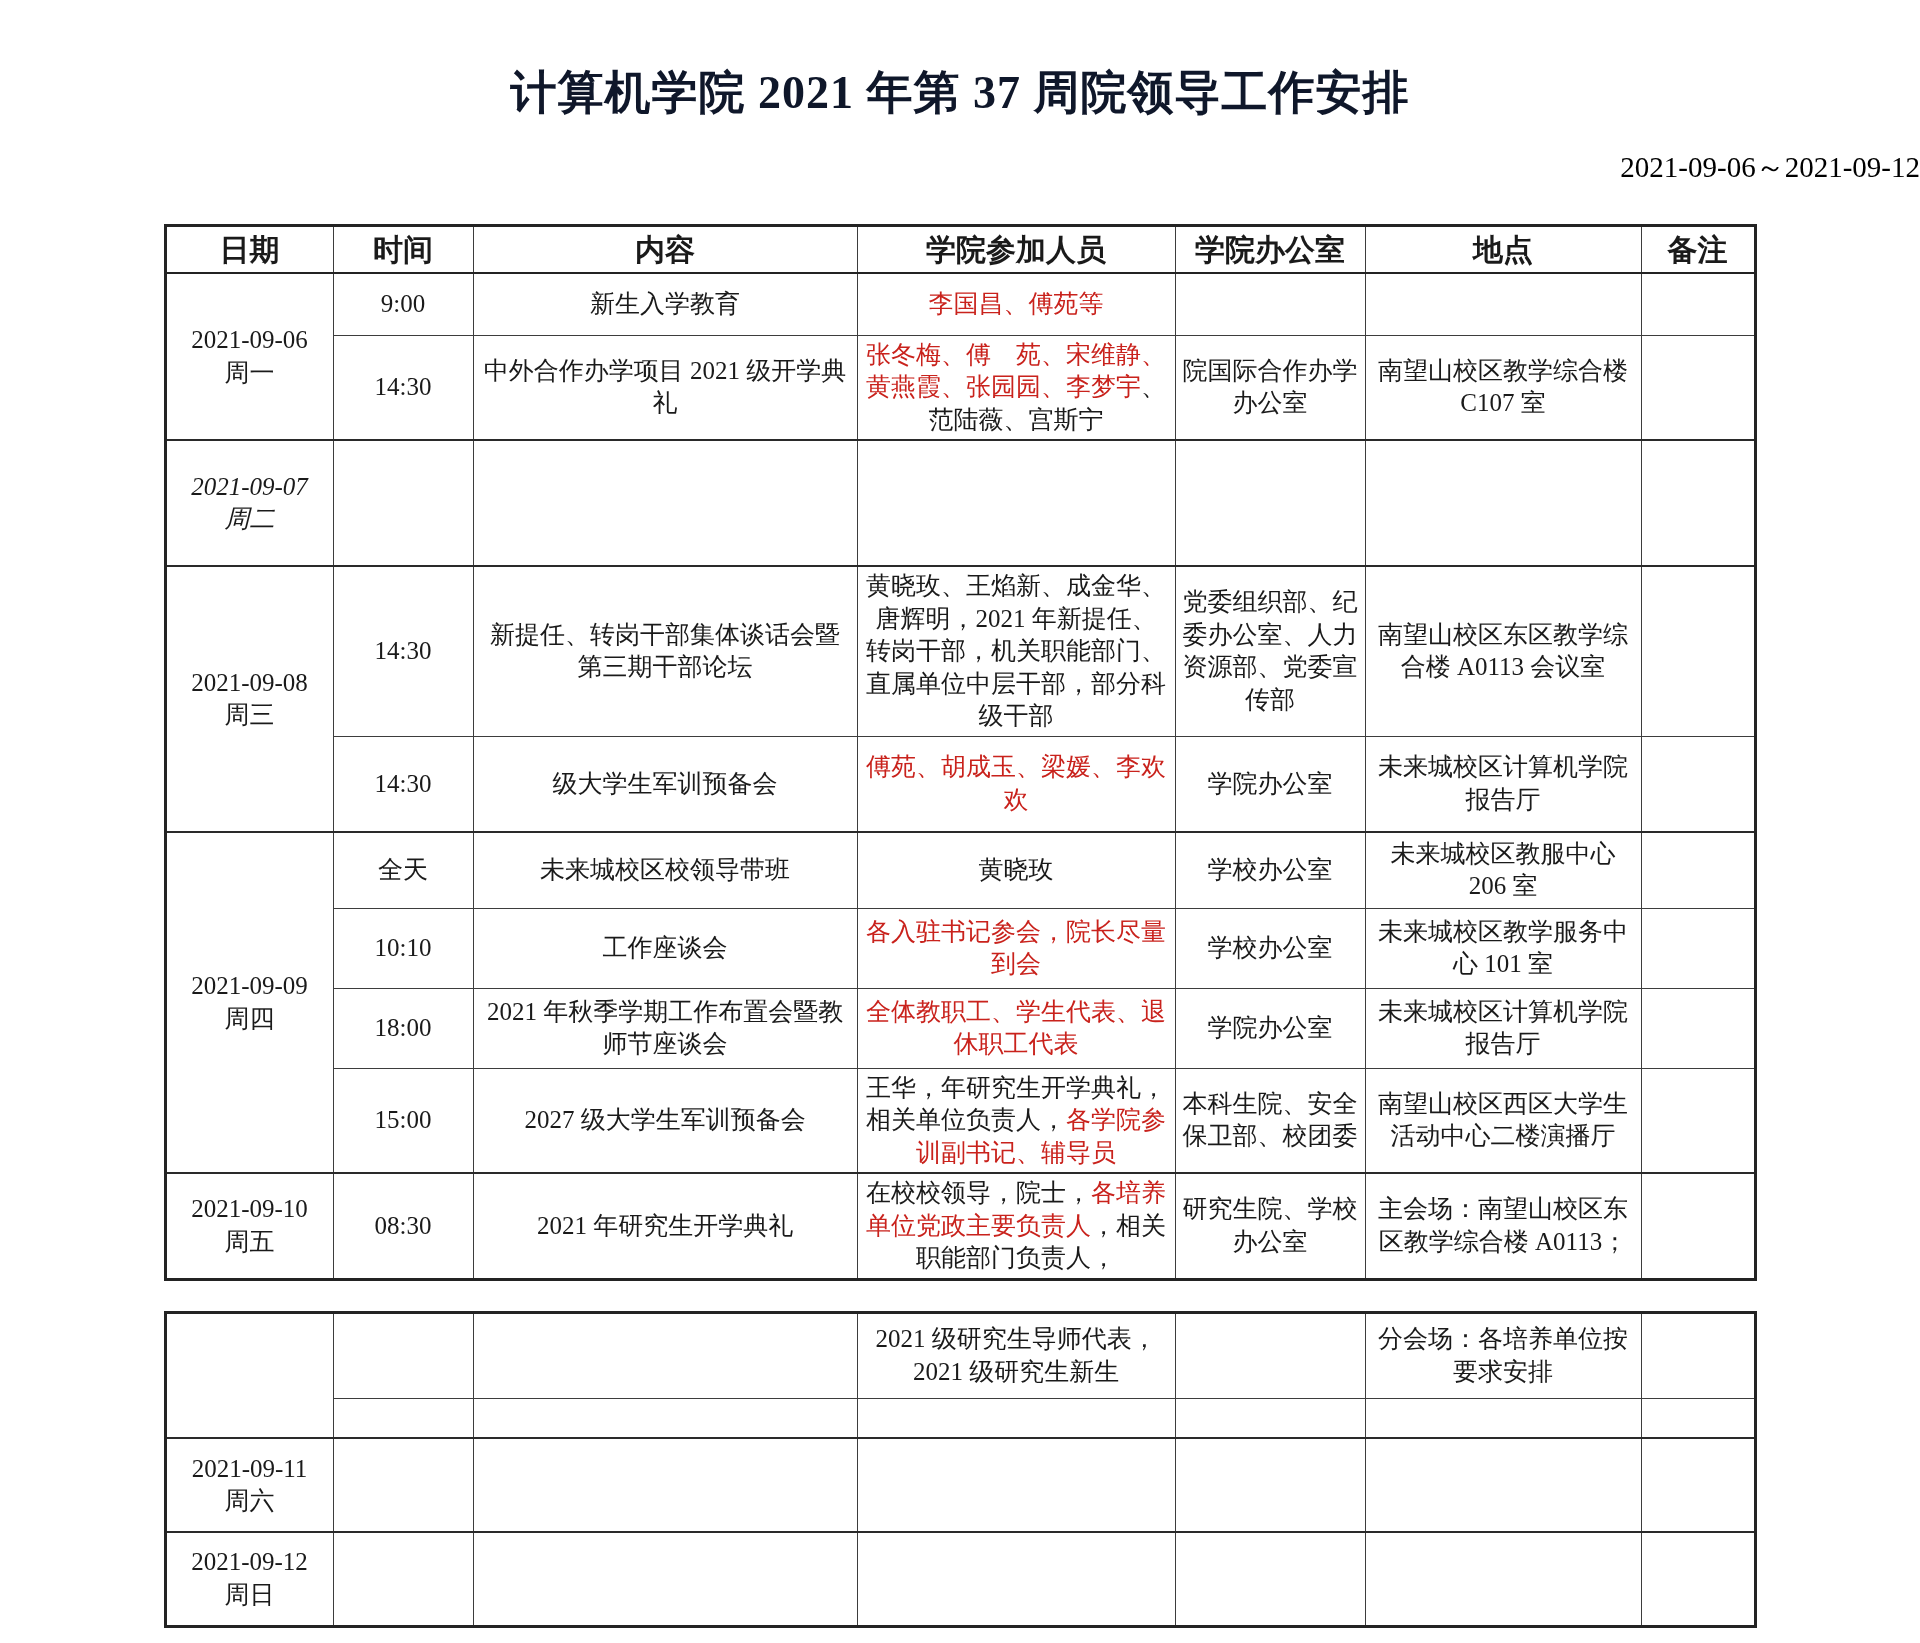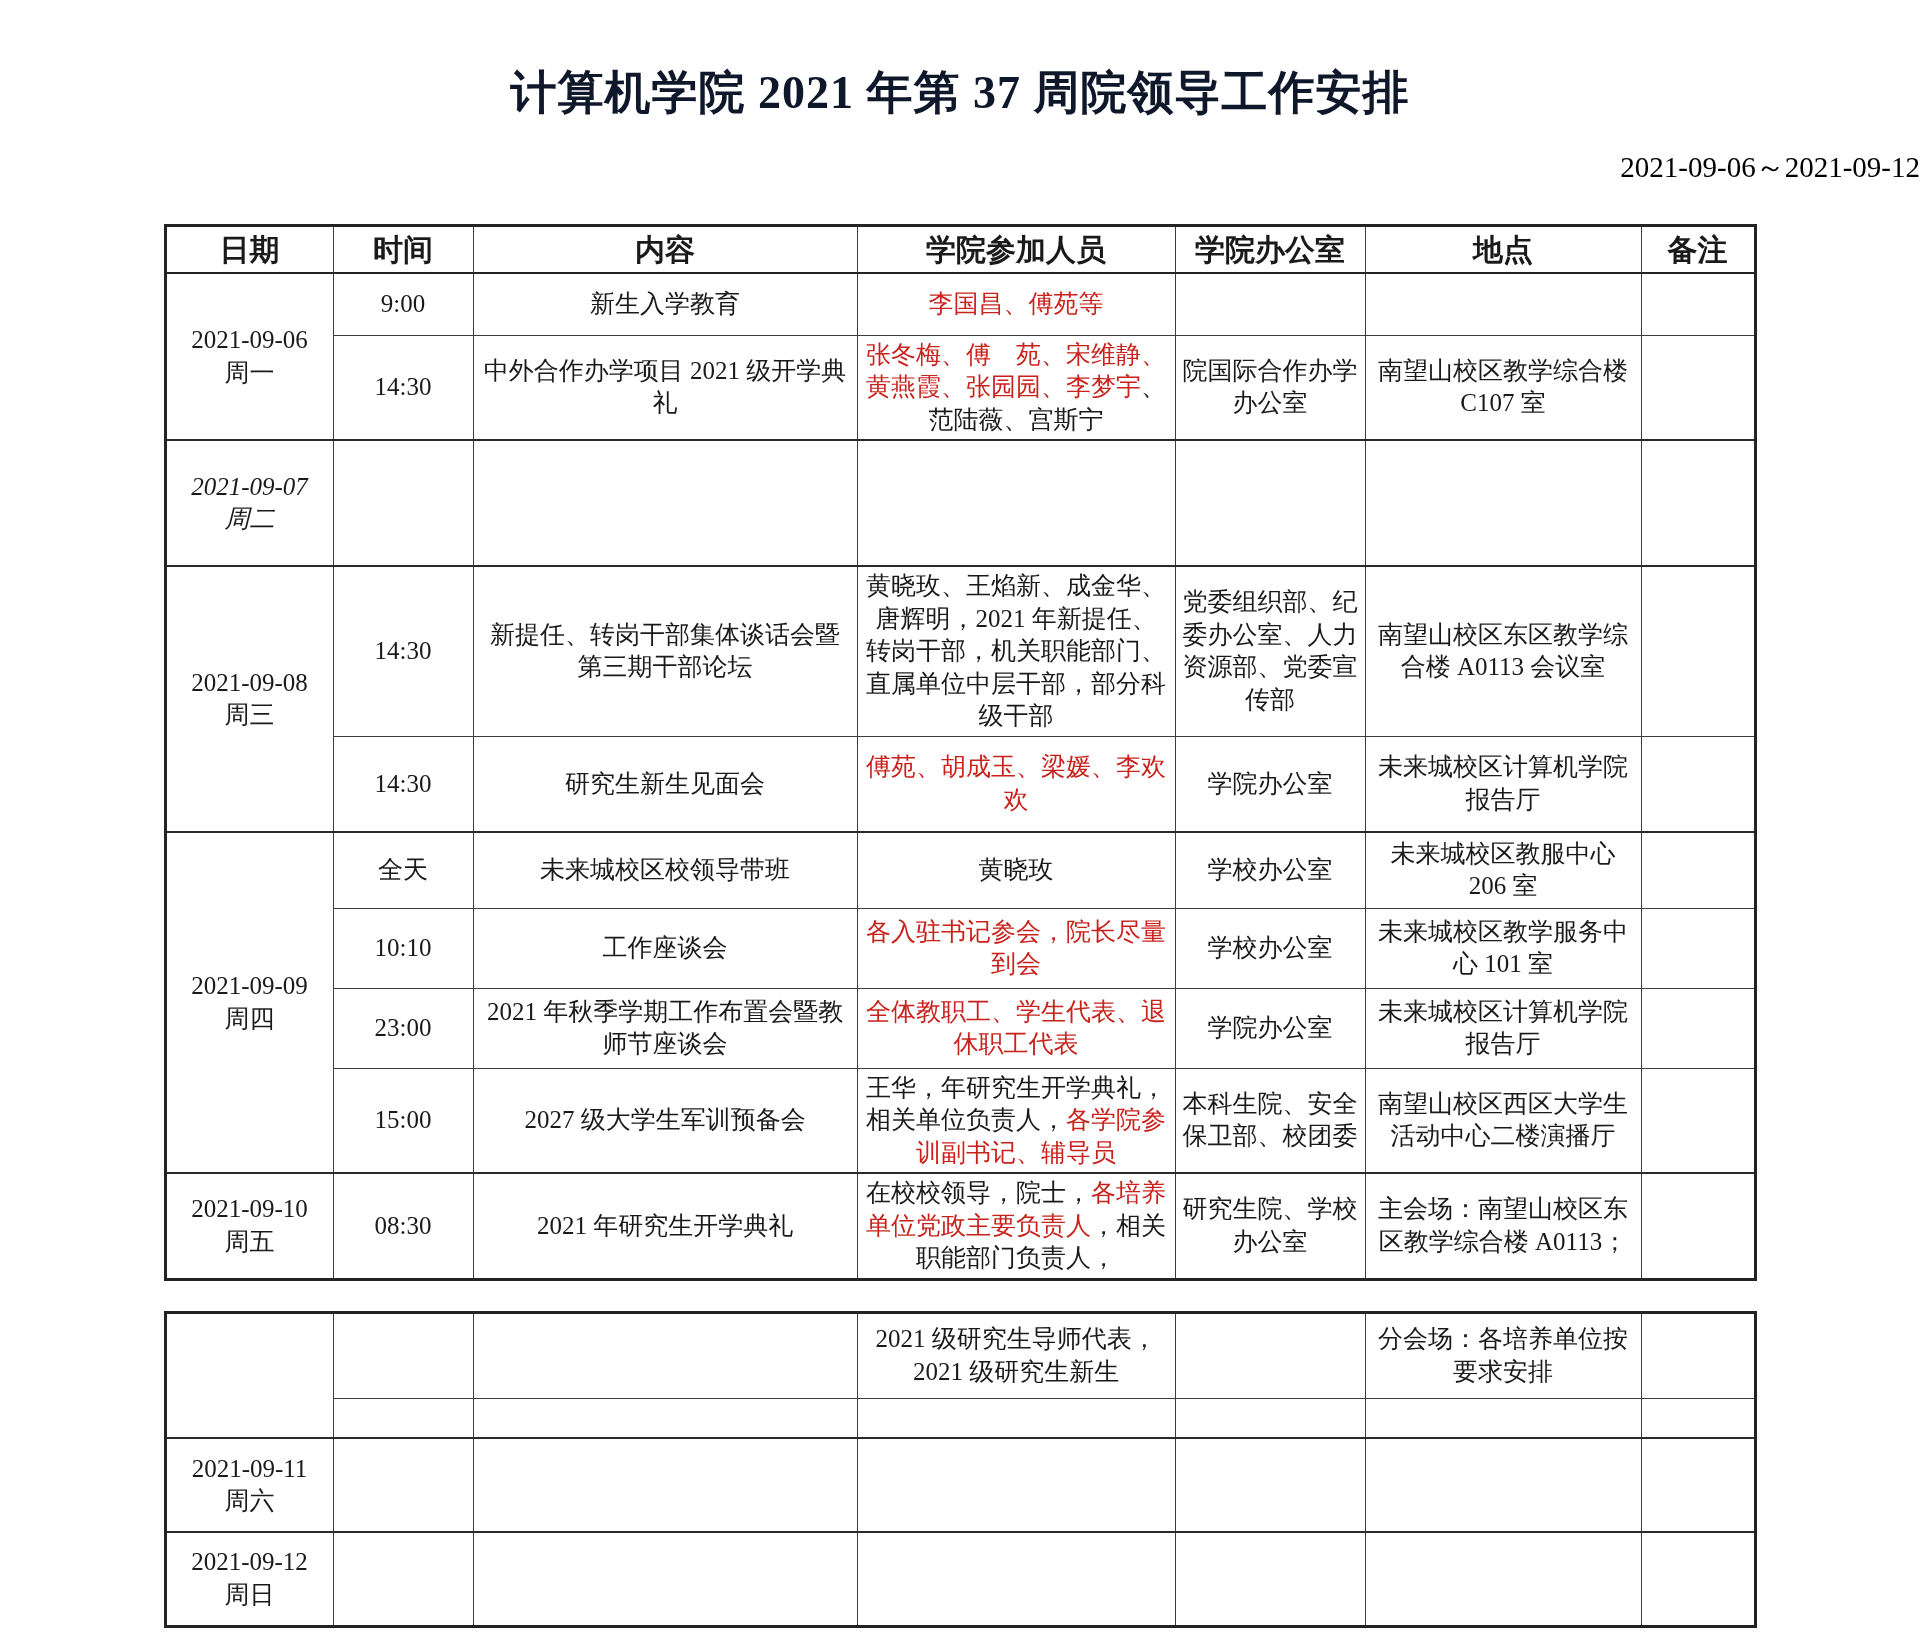--- a/index.html
+++ b/index.html
@@ -119,21 +119,21 @@
 周三</span></td>
           <td><span>14:30</span></td>
           <td><span>新提任、转岗干部集体谈话会暨第三期干部论坛</span></td>
           <td><span>黄晓玫、王焰新、成金华、唐辉明，2021 年新提任、转岗干部，机关职能部门、直属单位中层干部，部分科级干部</span></td>
           <td><span>党委组织部、纪委办公室、人力资源部、党委宣传部</span></td>
           <td><span>南望山校区东区教学综合楼 A0113 会议室</span></td>
           <td><span></span></td>
         </tr>
         <tr>
           <td><span>14:30</span></td>
-          <td><span>研究生新生见面会</span></td>
+          <td><span>级大学生军训预备会</span></td>
           <td><span class="red">傅苑、胡成玉、梁媛、李欢欢</span></td>
           <td><span>学院办公室</span></td>
           <td><span>未来城校区计算机学院报告厅</span></td>
           <td><span></span></td>
         </tr>
         <tr class="group-start">
           <td rowspan="4"><span>2021-09-09
 周四</span></td>
           <td><span>全天</span></td>
           <td><span>未来城校区校领导带班</span></td>
@@ -144,21 +144,21 @@
         </tr>
         <tr>
           <td><span>10:10</span></td>
           <td><span>工作座谈会</span></td>
           <td><span class="red">各入驻书记参会，院长尽量到会</span></td>
           <td><span>学校办公室</span></td>
           <td><span>未来城校区教学服务中心 101 室</span></td>
           <td><span></span></td>
         </tr>
         <tr>
-          <td><span>23:00</span></td>
+          <td><span>18:00</span></td>
           <td><span>2021 年秋季学期工作布置会暨教师节座谈会</span></td>
           <td><span class="red">全体教职工、学生代表、退休职工代表</span></td>
           <td><span>学院办公室</span></td>
           <td><span>未来城校区计算机学院报告厅</span></td>
           <td><span></span></td>
         </tr>
         <tr>
           <td><span>15:00</span></td>
           <td><span>2027 级大学生军训预备会</span></td>
           <td><span>王华，年研究生开学典礼，相关单位负责人，</span><span class="red">各学院参训副书记、辅导员</span></td>

